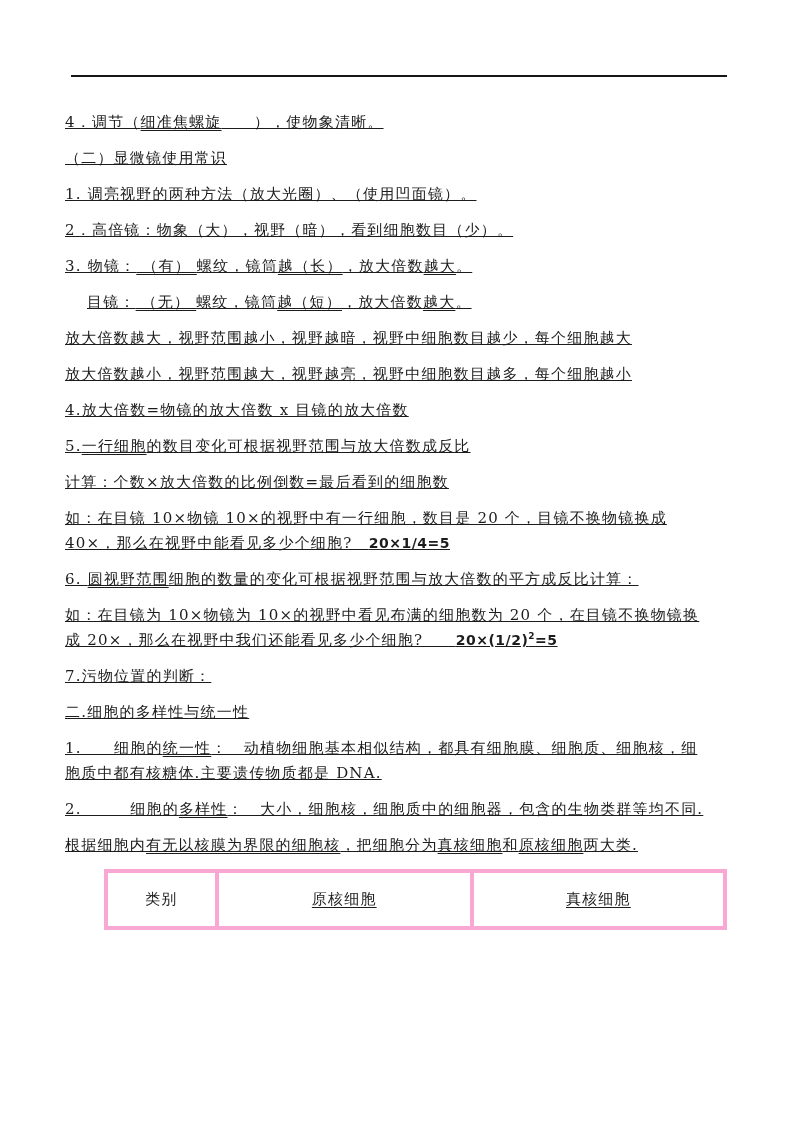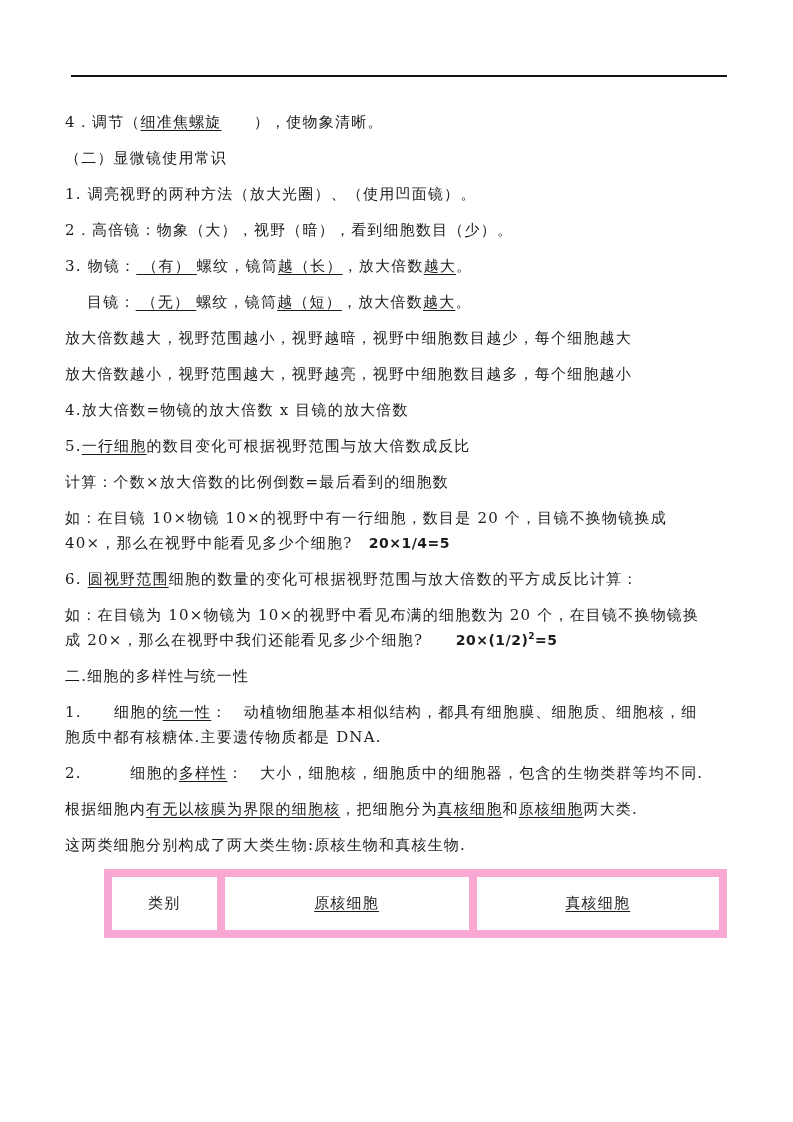--- a/index.html
+++ b/index.html
@@ -29,20 +29,21 @@
     left: 65px;
     top: 110px;
     width: 662px;
     font-size: 15px;
     line-height: 25px;
     letter-spacing: 1.2px;
     text-align: left;
   }
   .para {
     margin: 0 16px 11px 0;
+    text-decoration: underline;
   }
   .indent-1 { padding-left: 11px; }
   .indent-2 { padding-left: 22px; }
   .seg-u {
     text-decoration: underline;
     text-underline-offset: 3px;
   }
   .seg-b {
     font-weight: 700;
     font-family: "DejaVu Sans", "Liberation Sans", sans-serif;
@@ -53,21 +54,21 @@
     vertical-align: super;
     font-size: 9px;
     line-height: 0;
   }
   .cmp-table {
     border-collapse: collapse;
     margin: 1px 0 0 39px;
     table-layout: fixed;
   }
   .tc {
-    border: 8px solid #f9a8d4;
+    border: 4px solid #f9a8d4;
     height: 29px;
     padding: 12px;
     text-align: center;
     vertical-align: middle;
     font-size: 15px;
     letter-spacing: 1.2px;
   }
   .tc-a { width: 90px; }
   .tc-b { width: 250px; }
   .tc-c { width: 248px; }
@@ -97,25 +98,25 @@
     <p class="para"><span>3.  物镜：</span><span class="seg-u"> （有） </span><span>螺纹，镜筒</span><span class="seg-u">越（长）</span><span>，放大倍数</span><span class="seg-u">越大</span><span>。</span></p>
     <p class="para indent-2"><span>目镜：</span><span class="seg-u"> （无） </span><span>螺纹，镜筒</span><span class="seg-u">越（短）</span><span>，放大倍数</span><span class="seg-u">越大</span><span>。</span></p>
     <p class="para"><span>放大倍数越大，视野范围越小，视野越暗，视野中细胞数目越少，每个细胞越大</span></p>
     <p class="para"><span>放大倍数越小，视野范围越大，视野越亮，视野中细胞数目越多，每个细胞越小</span></p>
     <p class="para"><span>4.放大倍数=物镜的放大倍数 x 目镜的放大倍数</span></p>
     <p class="para"><span>5.</span><span class="seg-u">一行细胞</span><span>的数目变化可根据视野范围与放大倍数成反比</span></p>
     <p class="para"><span>计算：个数×放大倍数的比例倒数=最后看到的细胞数</span></p>
     <p class="para"><span>如：在目镜 10×物镜 10×的视野中有一行细胞，数目是 20 个，目镜不换物镜换成 40×，那么在视野中能看见多少个细胞?　</span><span class="seg-b">20×1/4=5</span></p>
     <p class="para"><span>6.  </span><span class="seg-u">圆视野范围</span><span>细胞的数量的变化可根据视野范围与放大倍数的平方成反比计算：</span></p>
     <p class="para"><span>如：在目镜为 10×物镜为 10×的视野中看见布满的细胞数为 20 个，在目镜不换物镜换成 20×，那么在视野中我们还能看见多少个细胞?　　</span><span class="seg-b">20×(1/2)</span><span class="seg-b seg-sup">2</span><span class="seg-b">=5</span></p>
+    <p class="para"><span>7.污物位置的判断：</span></p>
     <p class="para"><span>二.细胞的多样性与统一性</span></p>
     <p class="para"><span>1.　　细胞的</span><span class="seg-u">统一性</span><span>：　动植物细胞基本相似结构，都具有细胞膜、细胞质、细胞核，细胞质中都有核糖体.主要遗传物质都是 DNA.</span></p>
     <p class="para"><span>2.　　　细胞的</span><span class="seg-u">多样性</span><span>：　大小，细胞核，细胞质中的细胞器，包含的生物类群等均不同.</span></p>
     <p class="para"><span>根据细胞内</span><span class="seg-u">有无以核膜为界限的细胞核</span><span>，把细胞分为</span><span class="seg-u">真核细胞</span><span>和</span><span class="seg-u">原核细胞</span><span>两大类.</span></p>
-    <p class="para"><span>这两类细胞分别构成了两大类生物:原核生物和真核生物.</span></p>
 
     <table class="cmp-table">
       <tbody>
         <tr>
           <td class="tc tc-a"><span>类别</span></td>
           <td class="tc tc-b"><span class="seg-u">原核细胞</span></td>
           <td class="tc tc-c"><span class="seg-u">真核细胞</span></td>
         </tr>
       </tbody>
     </table>

